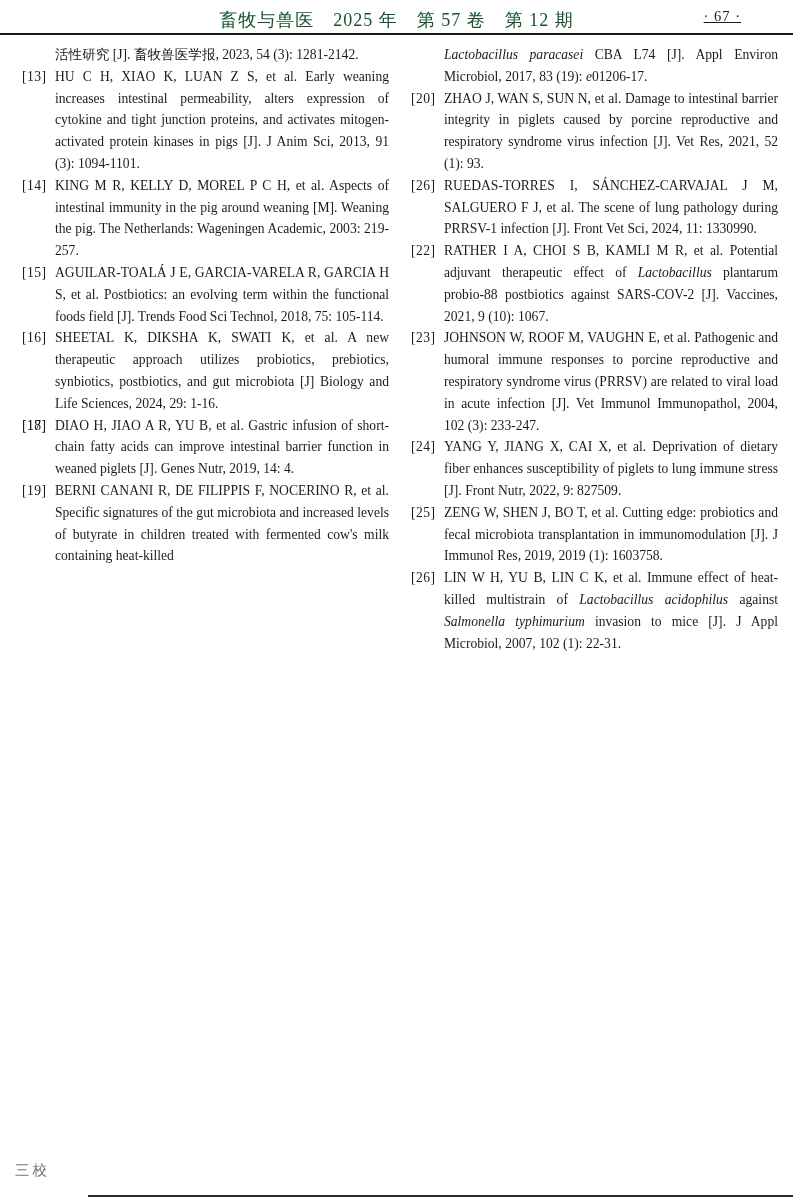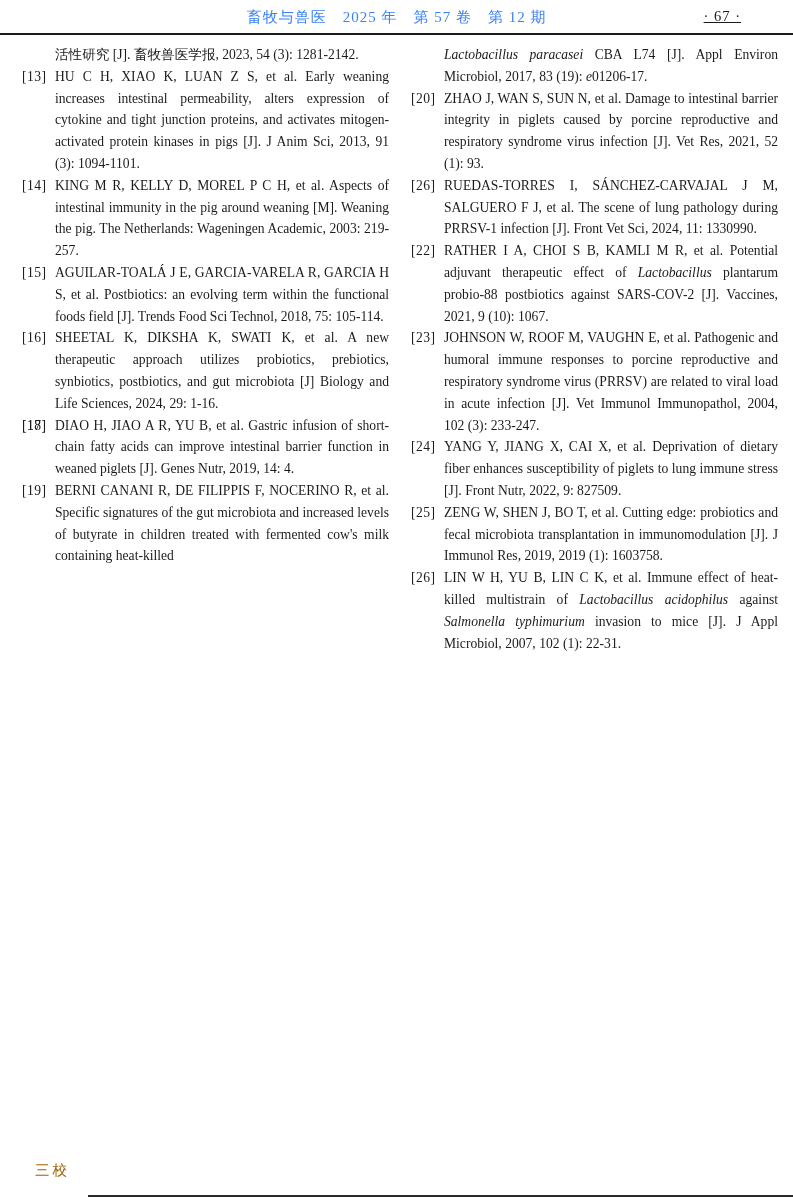--- a/index.html
+++ b/index.html
@@ -21,23 +21,23 @@
     position: absolute;
     top: 8px;
     left: 0;
     width: 100%;
     height: 24px;
   }
   .journal-line {
     position: absolute;
     width: 100%;
     text-align: center;
-    font-size: 15px;
+    font-size: 18px;
     letter-spacing: 1px;
-    color: #3b82f6;
+    color: #14532d;
     white-space: pre;
   }
   .page-number {
     position: absolute;
     right: 52px;
     top: 0;
     font-size: 14.5px;
     color: #1b1b1b;
     letter-spacing: 1px;
     text-decoration: underline;
@@ -80,22 +80,21 @@
   .ref-text i {
     font-style: italic;
   }
   
   .proof-label {
     position: absolute;
     left: 15px;
     top: 1161px;
     font-size: 14.5px;
     letter-spacing: 3px;
-    color: #a16207;
-    margin-left: 20px;
+    color: #737373;
   }
   .bottom-scan-line {
     position: absolute;
     left: 88px;
     right: 0;
     bottom: 0;
     height: 2px;
     background: #2a2a2a;
   }
 </style>

